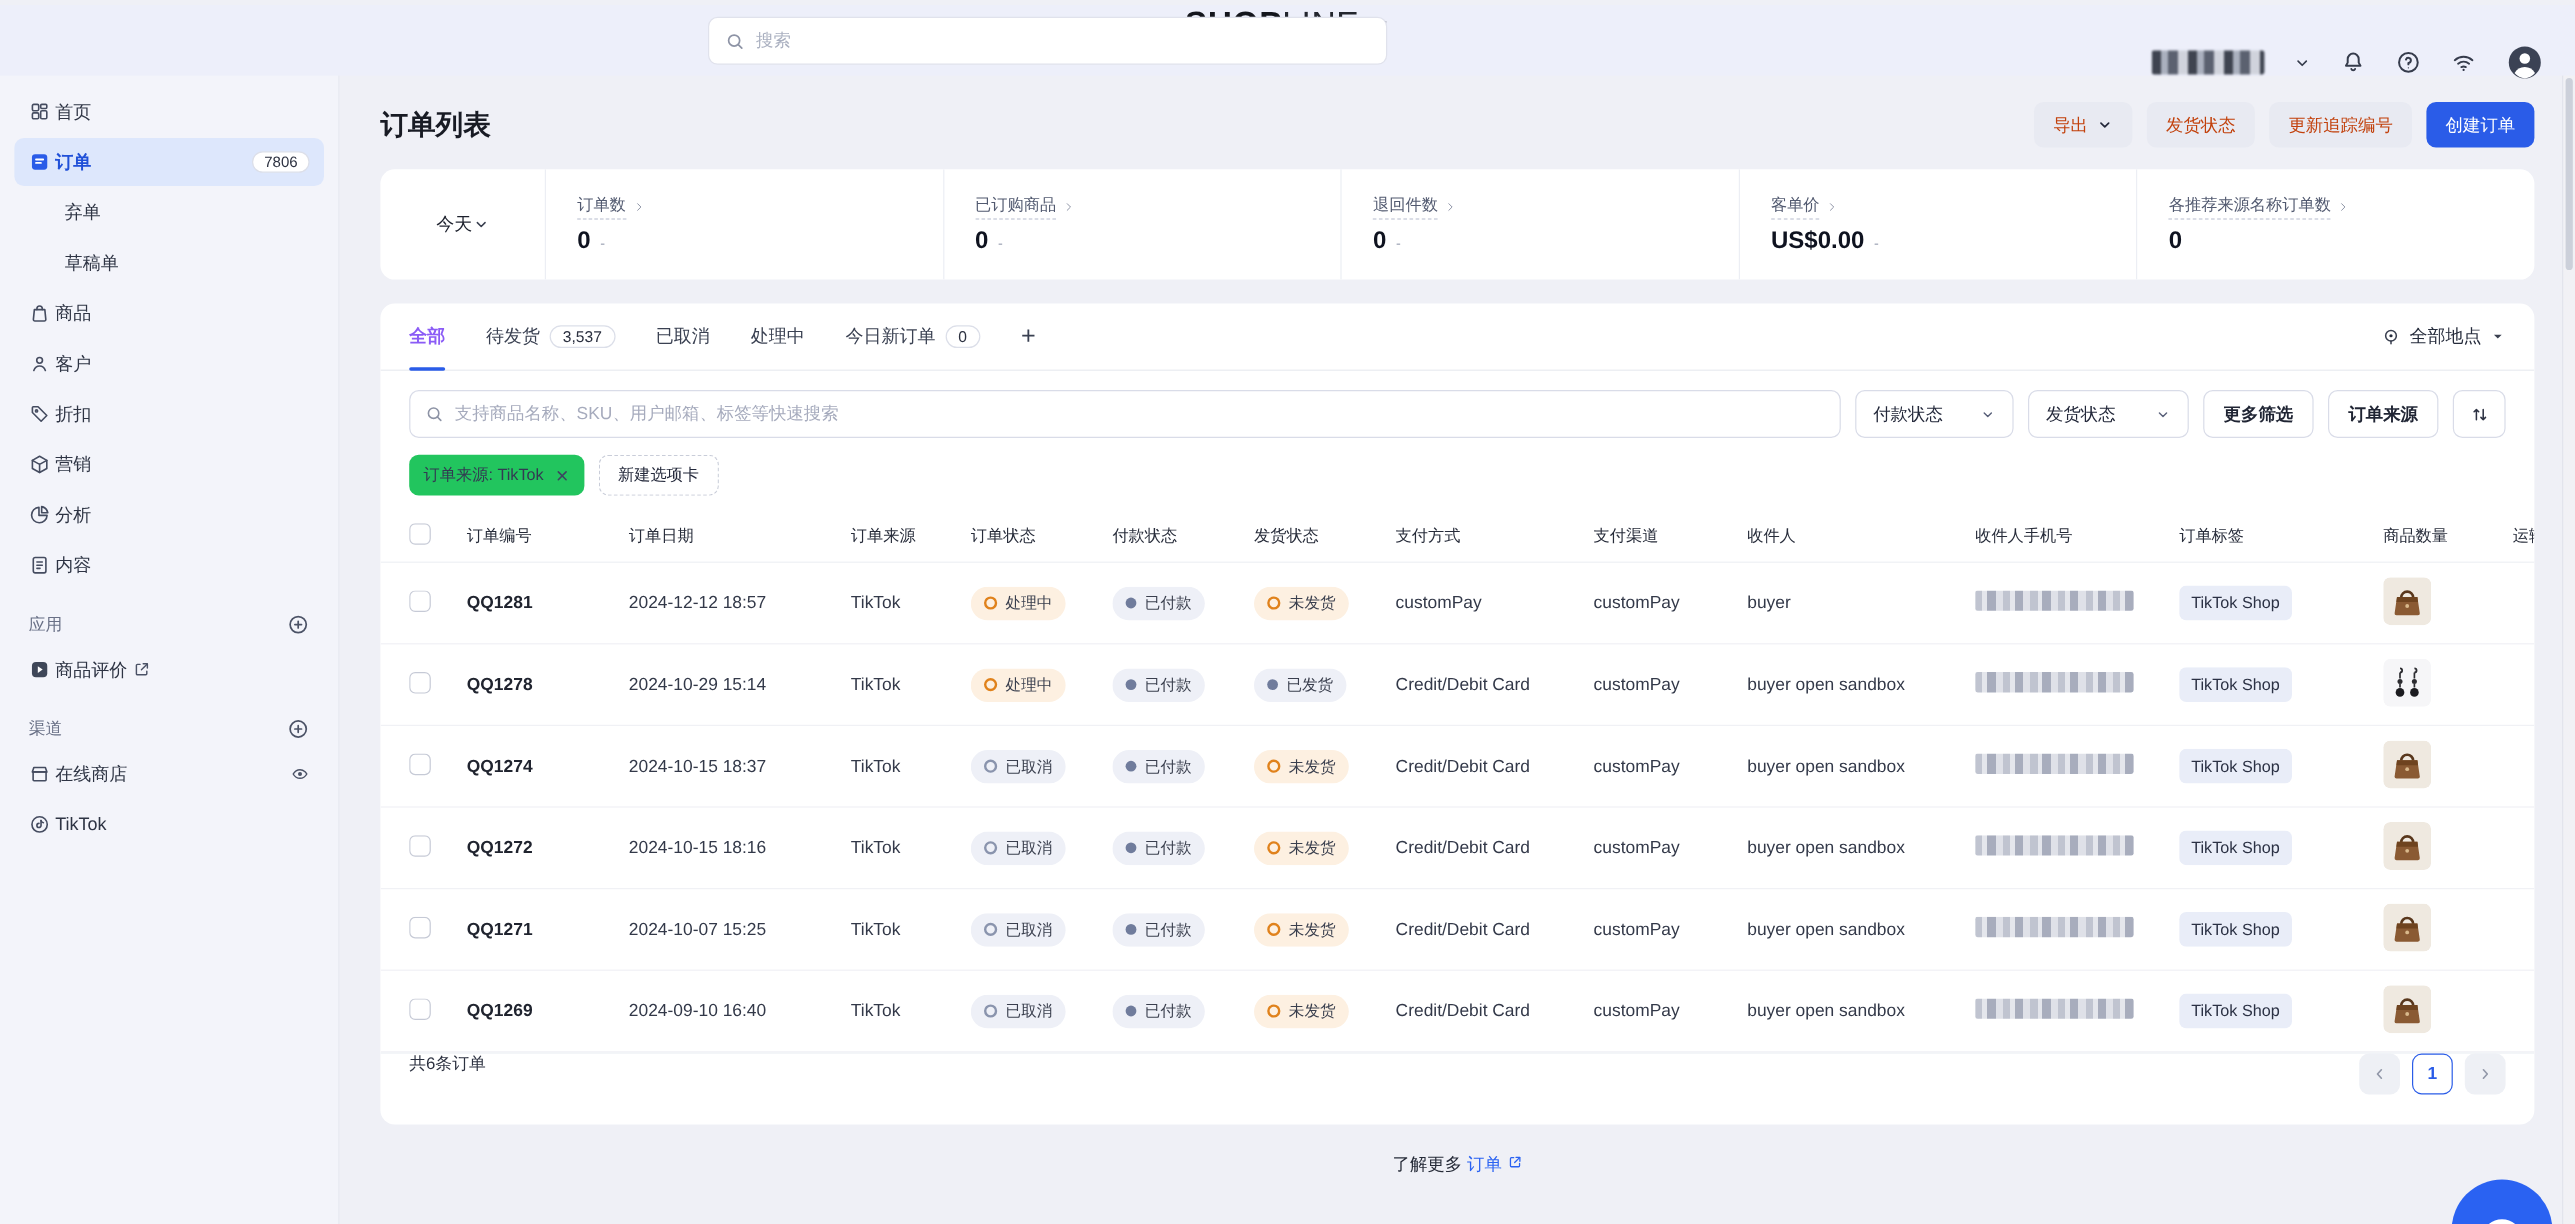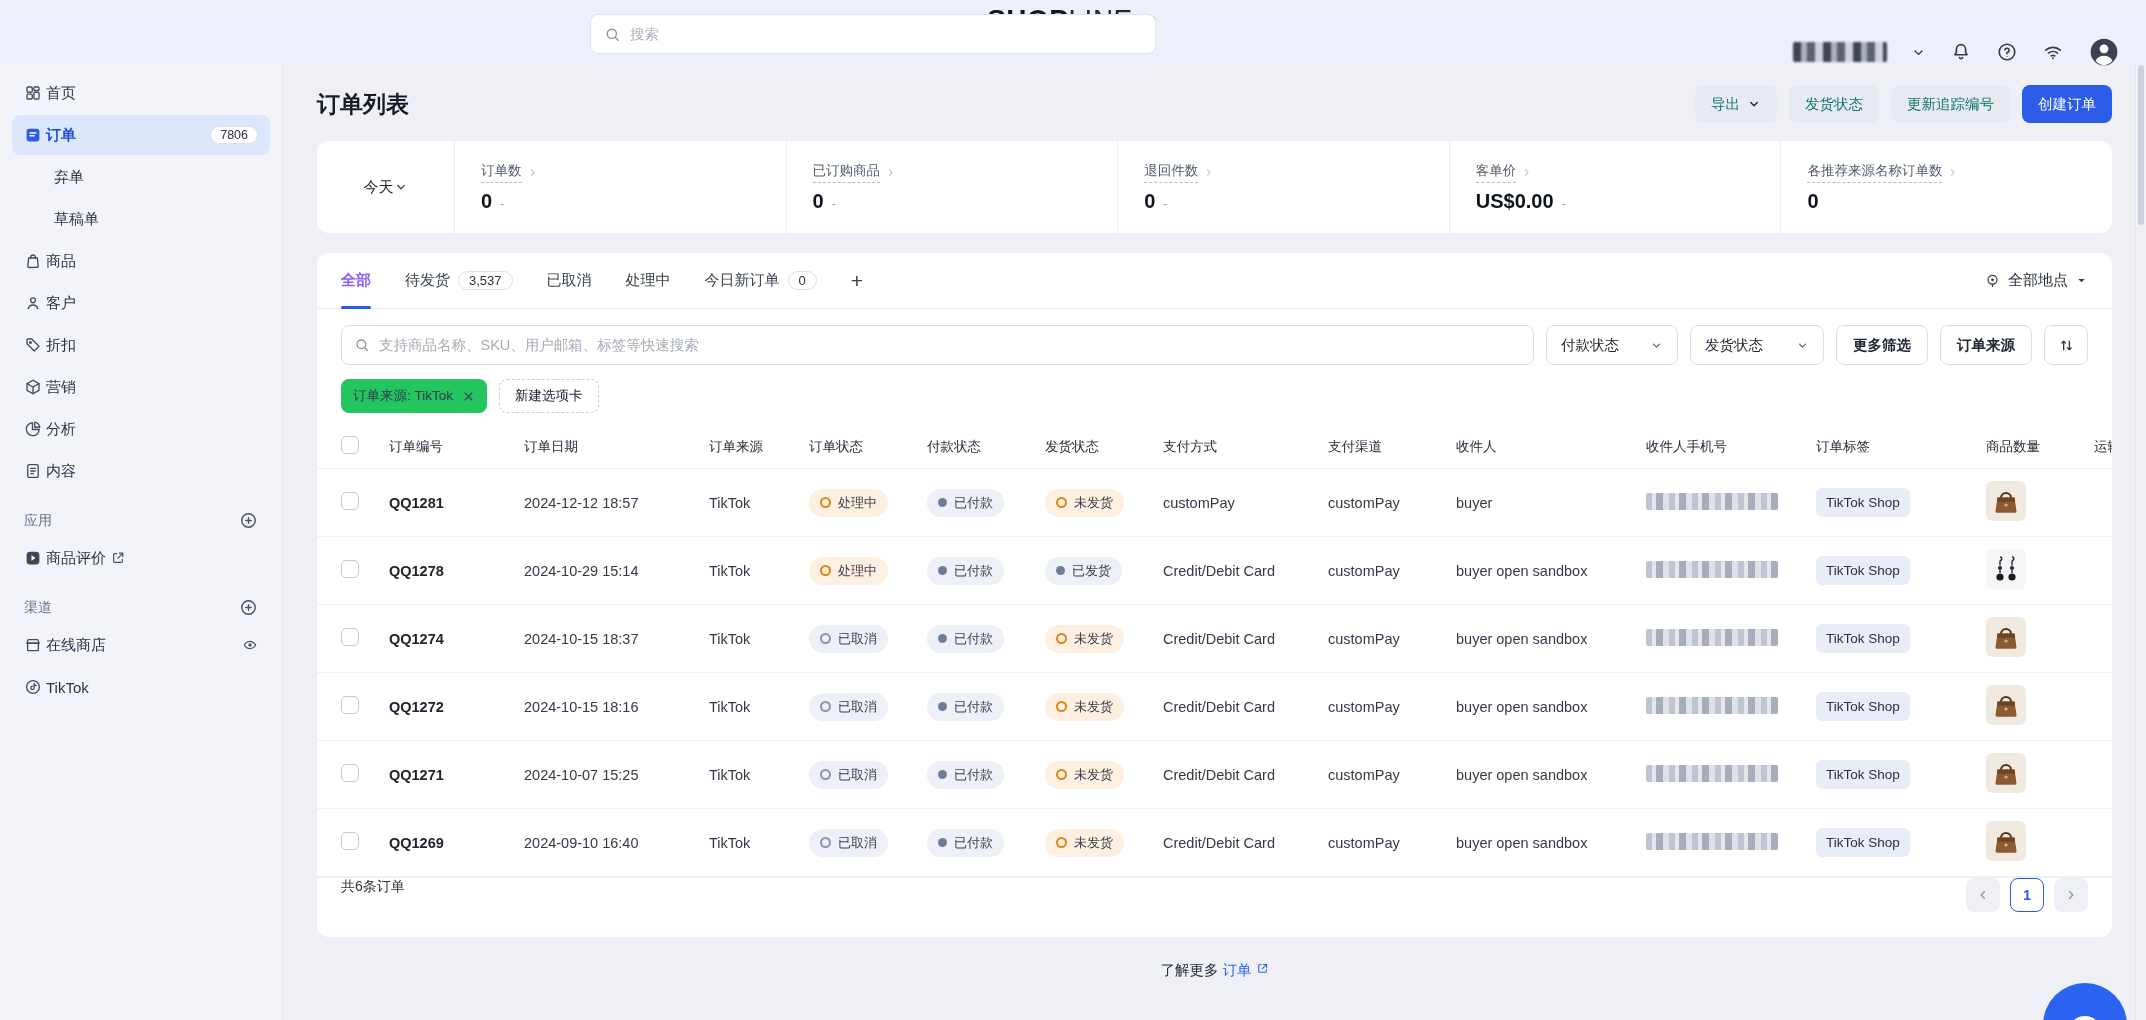--- a/index.html
+++ b/index.html
@@ -36,21 +36,21 @@
   .sec-head .ic svg { width:19px; height:19px; stroke:#4b5266; }
   .nav-item .trail { margin-left:auto; color:#4b5266; }
   .nav-item .ext { color:#4b5266; }
   .nav-item .ext svg, .nav-item .trail svg { width:16px; height:16px; }
 
   
   .main { position:absolute; left:283px; top:59px; right:0; bottom:0; padding:26px 34px 0; background:#eff0f6; }
   .title-row { display:flex; align-items:center; margin-bottom:18px; }
   .page-title { font-size:23px; font-weight:700; color:#181b24; }
   .actions { margin-left:auto; display:flex; gap:12px; }
-  .btn { height:38px; padding:0 16px; border-radius:8px; font-size:14.5px; font-weight:500; display:inline-flex; align-items:center; gap:7px; background:#e8eaf2; color:#0f766e; border:none; font-family:inherit; cursor:pointer; }
+  .btn { height:38px; padding:0 16px; border-radius:8px; font-size:14.5px; font-weight:500; display:inline-flex; align-items:center; gap:7px; background:#e8eaf2; color:#c2410c; border:none; font-family:inherit; cursor:pointer; }
   .btn .ic svg { width:14px; height:14px; stroke:#23283a; }
   .btn-primary { background:#2a5ce8; color:#fff; }
 
   
   .stats-card { background:#fff; border-radius:12px; height:92px; display:flex; align-items:stretch; margin-bottom:20px; overflow:hidden; }
   .range-cell { width:138px; flex:none; display:flex; align-items:center; justify-content:center; font-size:15px; color:#1c202c; border-right:1px solid #eceef4; }
   .range-cell .ic svg { width:14px; height:14px; stroke:#3a4050; }
   .stat-cell { flex:1; padding:15px 26px; border-right:1px solid #eceef4; display:flex; flex-direction:column; justify-content:center; gap:7px; }
   .stat-cell:last-child { border-right:none; }
   .stat-label { font-size:13.5px; color:#525a70; display:inline-flex; align-items:center; gap:5px; width:max-content; }

